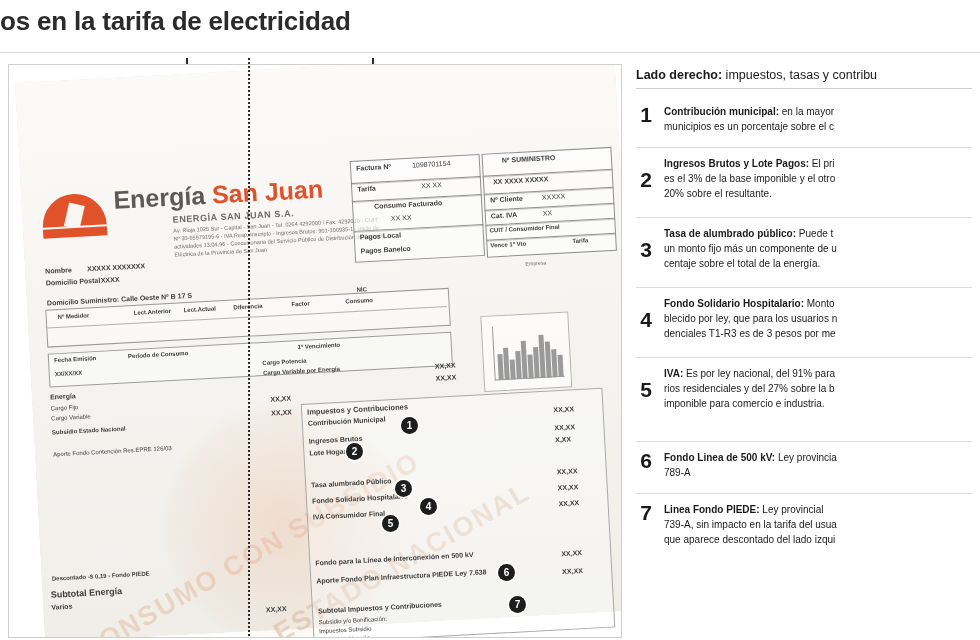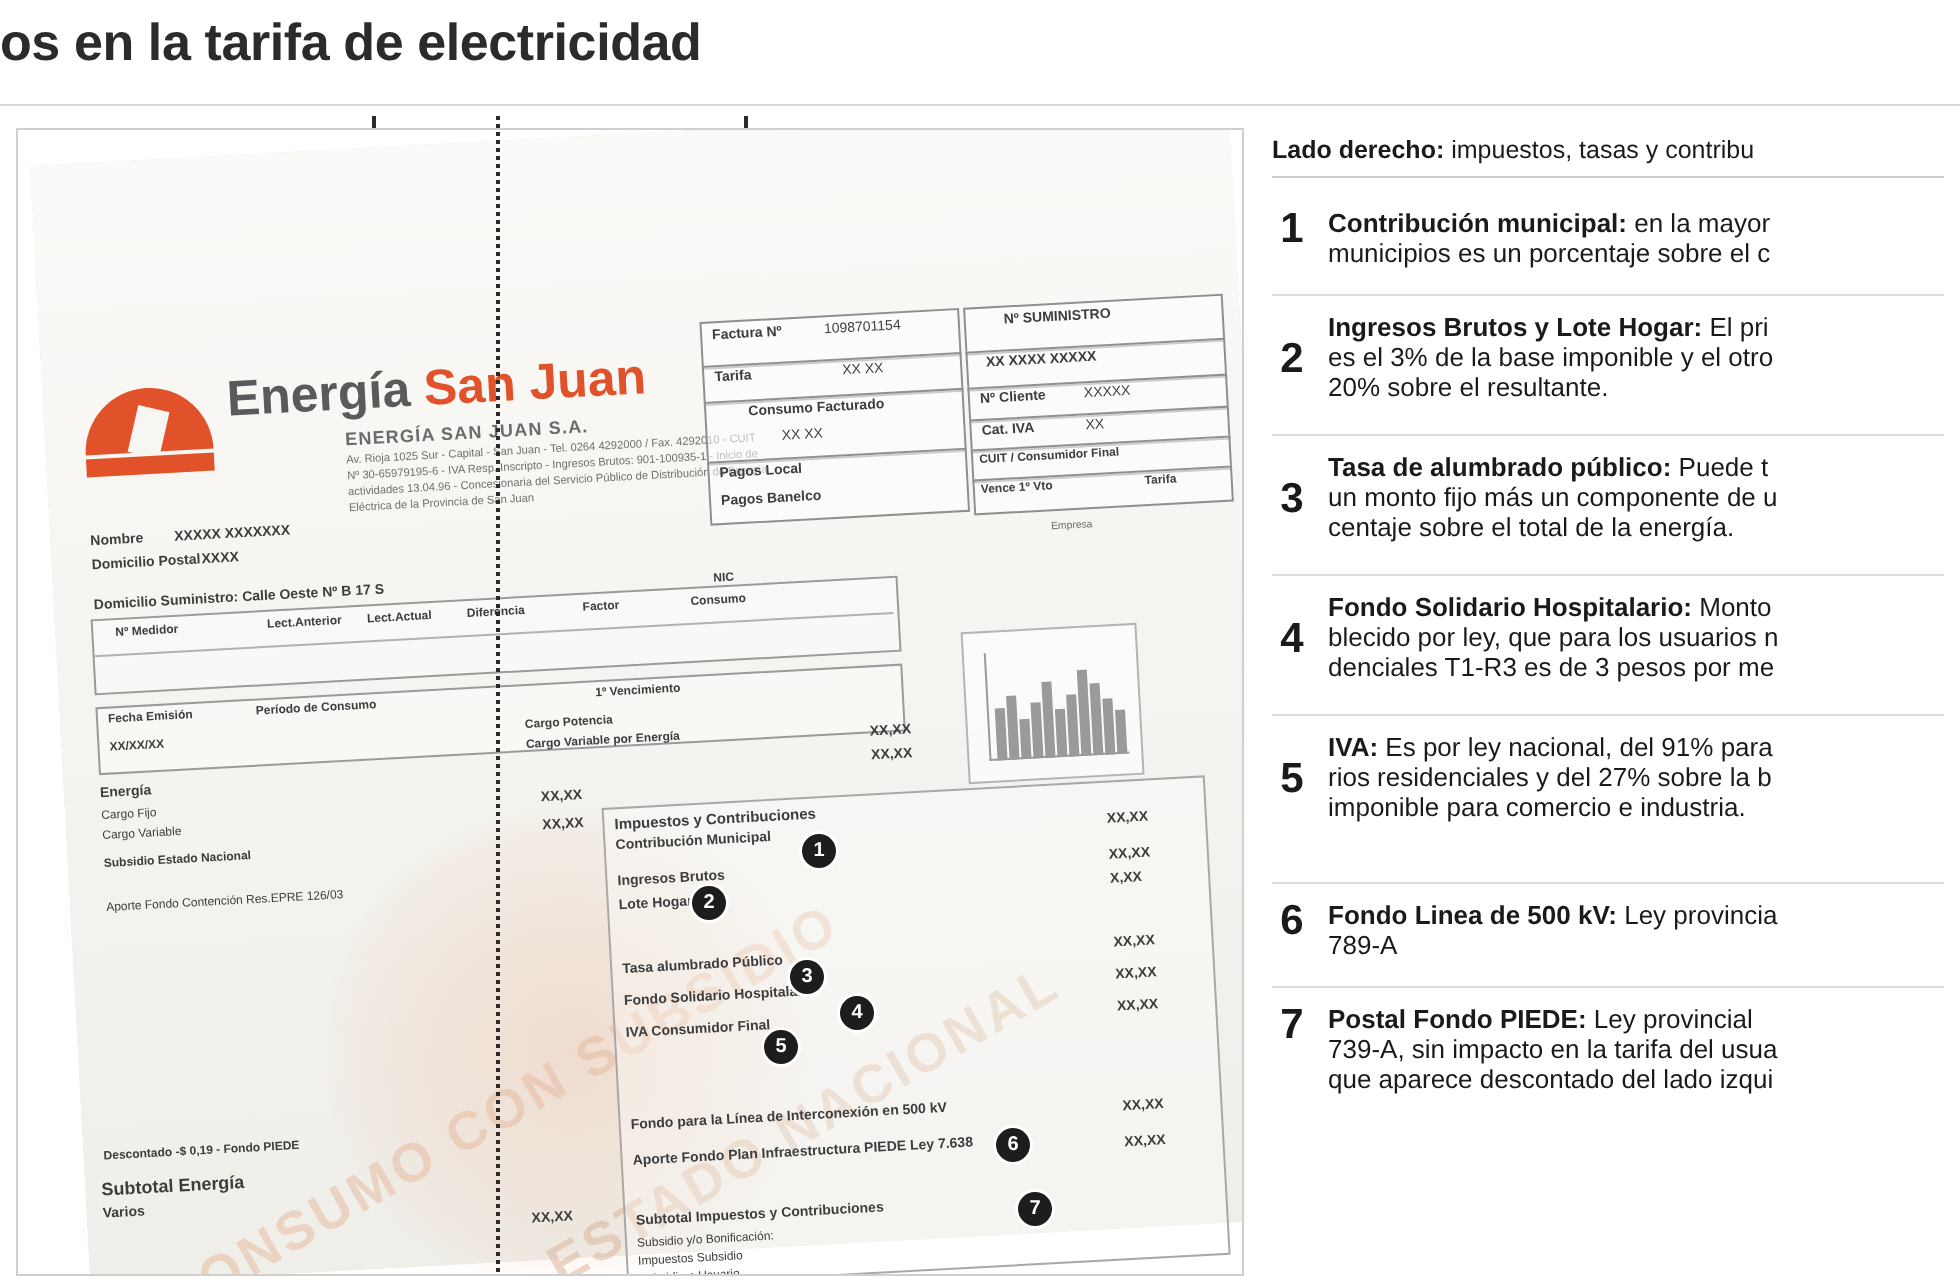--- a/index.html
+++ b/index.html
@@ -131,21 +131,21 @@
   .rc-head b{font-weight:700;}
   .rc-rule{position:absolute;left:8px;top:30px;width:336px;height:1px;background:#cdcdcd;}
   .item{
     position:absolute;left:8px;width:336px;display:flex;gap:8px;align-items:flex-start;
   }
   .item .num{
     width:20px;flex:0 0 20px;text-align:center;
     font-size:21px;font-weight:700;color:#1a1a1a;line-height:19px;padding-top:1px;
   }
   .item .txt{
-    flex:1;font-size:13px;line-height:15.2px;color:#1a1a1a;
+    flex:1;font-size:10px;line-height:15.2px;color:#1a1a1a;
     overflow:hidden;
   }
   .item .txt b{font-weight:700;}
   .item .rule{position:absolute;left:0;top:-9px;width:336px;height:1px;background:#dcdcdc;}
 </style>
 </head>
 <body>
 
 <div class="headline">os en la tarifa de electricidad</div>
 <div class="top-rule"></div>
@@ -326,21 +326,21 @@
     <div class="txt">
       <b>Contribución municipal:</b><span style="white-space:pre-line"> en la mayor
 municipios es un porcentaje sobre el c</span>
     </div>
   </div>
 
   <div class="item" style="top:98px;">
     <div class="rule"></div>
     <div class="num" style="padding-top:14px;">2</div>
     <div class="txt">
-      <b>Ingresos Brutos y Lote Hogar:</b><span style="white-space:pre-line"> El pri
+      <b>Ingresos Brutos y Lote Pagos:</b><span style="white-space:pre-line"> El pri
 es el 3% de la base imponible y el otro
 20% sobre el resultante.</span>
     </div>
   </div>
 
   <div class="item" style="top:168px;">
     <div class="rule"></div>
     <div class="num" style="padding-top:14px;">3</div>
     <div class="txt">
       <b>Tasa de alumbrado público:</b><span style="white-space:pre-line"> Puede t
@@ -375,18 +375,18 @@
     <div class="txt">
       <b>Fondo Linea de 500 kV:</b><span style="white-space:pre-line"> Ley provincia
 789-A</span>
     </div>
   </div>
 
   <div class="item" style="top:444px;">
     <div class="rule"></div>
     <div class="num" style="padding-top:1px;">7</div>
     <div class="txt">
-      <b>Postal Fondo PIEDE:</b><span style="white-space:pre-line"> Ley provincial
+      <b>Linea Fondo PIEDE:</b><span style="white-space:pre-line"> Ley provincial
 739-A, sin impacto en la tarifa del usua
 que aparece descontado del lado izqui</span>
     </div>
   </div>
 </div>
 
 </body></html>

